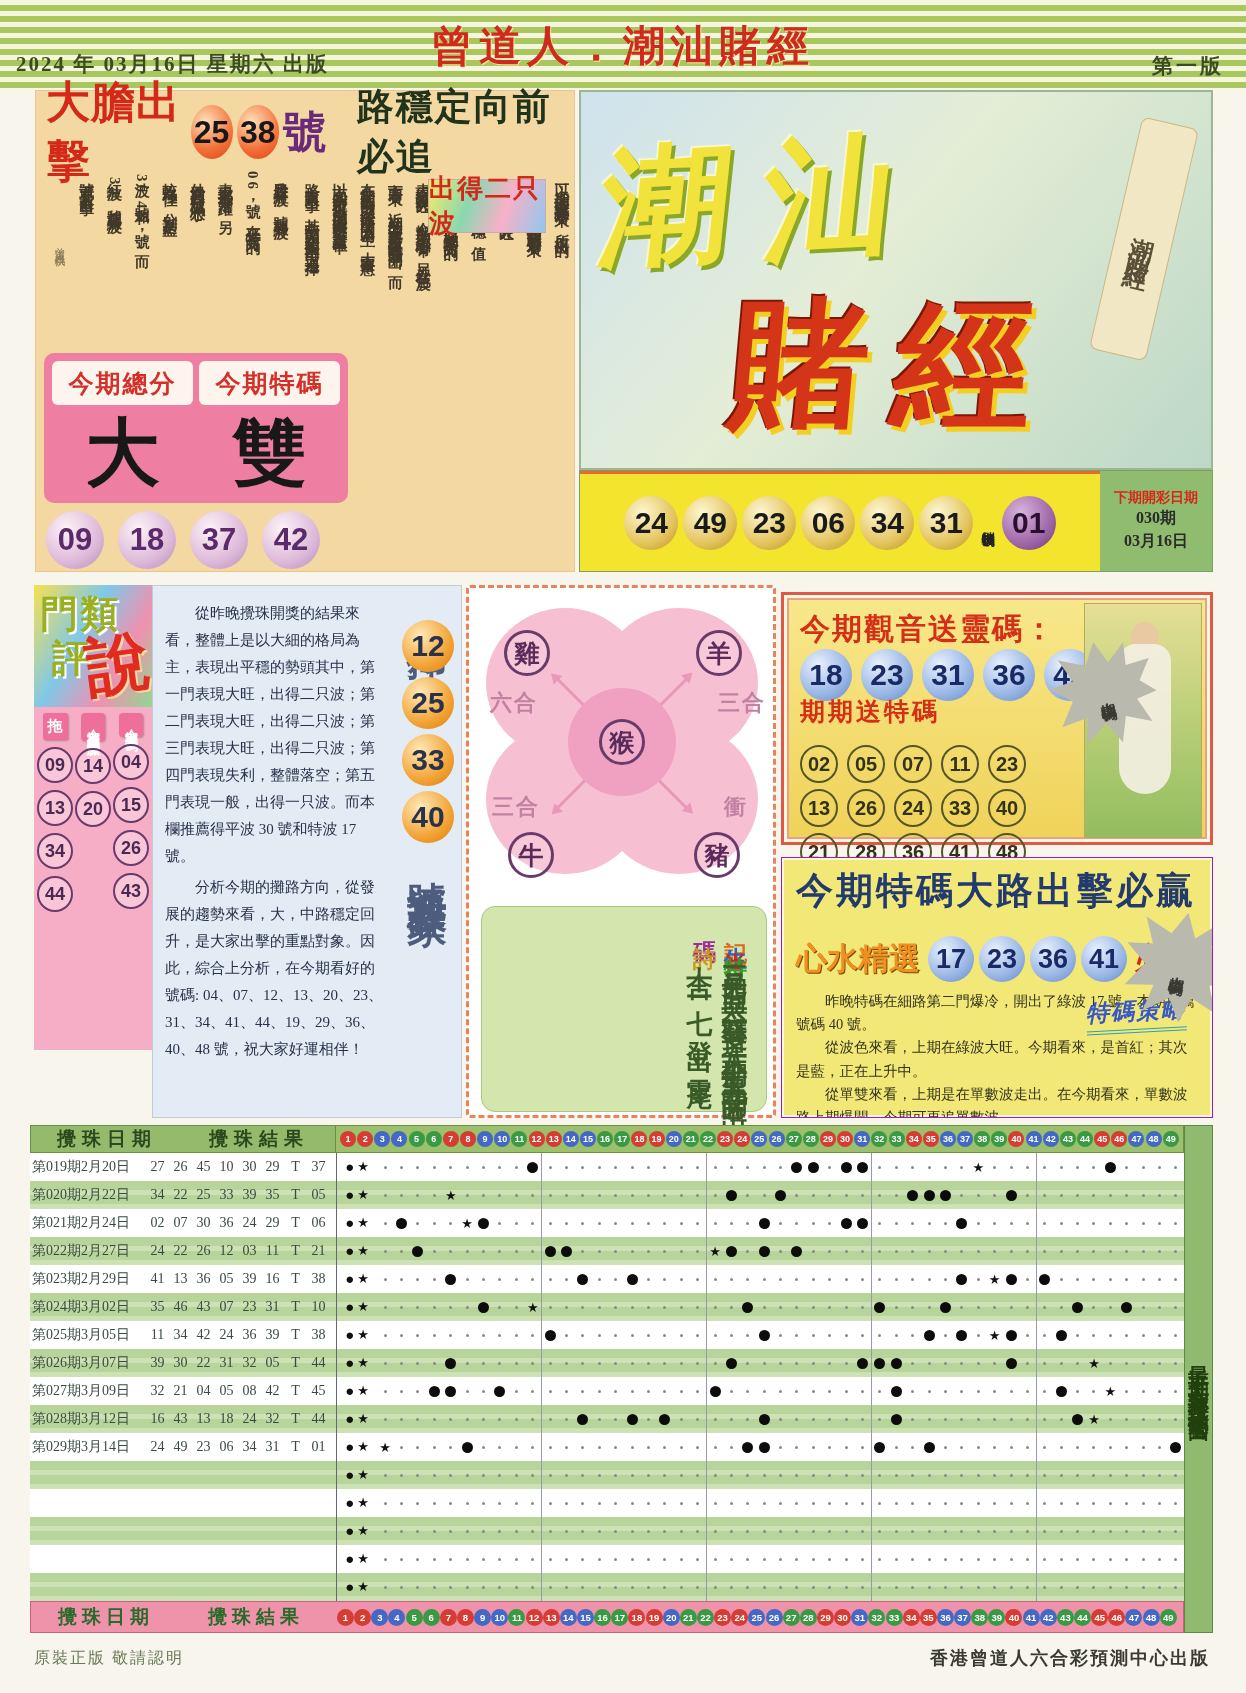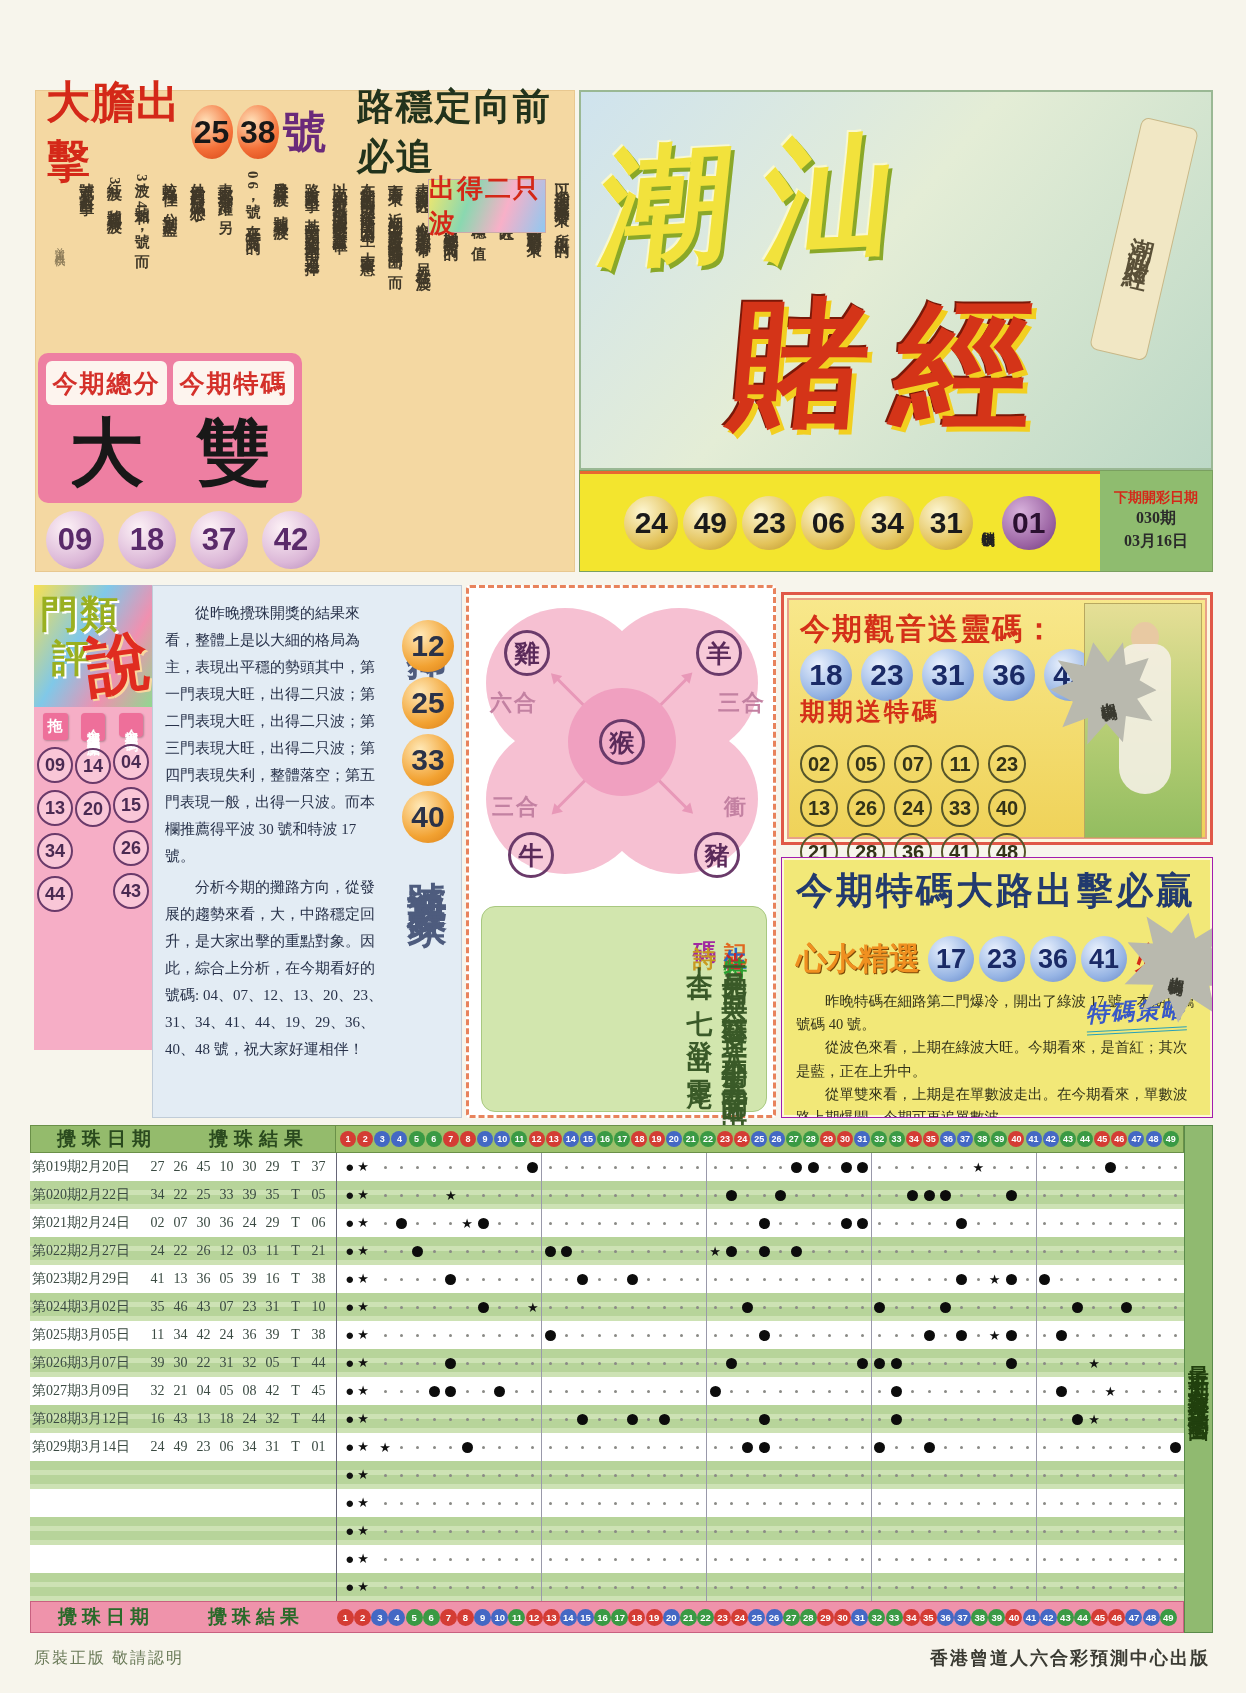--- a/index.html
+++ b/index.html
@@ -23,21 +23,21 @@
 .hl-dark{font-size:37px;font-weight:900;color:#22331c;font-family:"Liberation Sans",sans-serif;margin-left:26px;letter-spacing:2px}
 .ball{border-radius:50%;display:flex;align-items:center;justify-content:center;font-family:"Liberation Sans",sans-serif;font-weight:900}
 .ball-hot{width:54px;height:54px;background:radial-gradient(circle at 35% 30%,#ffe0b8,#f47038 60%,#d84818);color:#181818;font-size:32px}
 #lead-cols-main{left:255px;top:80px;width:280px;height:378px;writing-mode:vertical-rl;font-size:15px;color:#403828;line-height:1.25}
 #lead-cols-side{left:66px;top:80px;width:188px;height:182px;writing-mode:vertical-rl;font-size:15px;color:#403828;line-height:1.25}
 .vcol{margin-left:9px;letter-spacing:3px;font-weight:bold}
 #lead-badge{left:392px;top:88px;width:118px;height:54px;border:1px solid #caa;
  background:linear-gradient(110deg,#f8e868,#8ad8b0 35%,#f8b0c8 65%,#90c8f0);
  display:flex;align-items:center;justify-content:center;font-size:26px;font-weight:900;color:#d42818;letter-spacing:2px}
 #lead-note{left:16px;top:148px;writing-mode:vertical-rl;font-size:11px;color:#8a7a58;letter-spacing:2px}
-#summary-box{left:2px;top:262px;width:264px;height:150px;background:#ee7fa2;border-radius:10px;padding:8px;
+#summary-box{left:8px;top:262px;width:304px;height:150px;background:#ee7fa2;border-radius:10px;padding:8px;
  display:grid;grid-template-columns:1fr 1fr;grid-template-rows:44px 1fr;gap:6px}
 .sum-head{background:#fdf4ee;border-radius:6px;display:flex;align-items:center;justify-content:center;
  color:#d4302a;font-weight:900;font-size:25px;font-family:"Liberation Sans",sans-serif;letter-spacing:2px}
 .sum-val{display:flex;align-items:center;justify-content:center;font-size:74px;font-weight:900;color:#181818;line-height:1}
 #summary-balls{left:10px;top:420px;width:300px;height:60px;display:flex;gap:14px}
 .ball-soft{width:58px;height:58px;background:radial-gradient(circle at 35% 30%,#fdf2f6,#dcb8d8 62%,#b487b8);color:#5a2a6a;font-size:31px}
 
 
 #masthead{left:579px;top:90px;width:634px;height:380px;overflow:hidden;border:2px solid #9ab894;
  background:linear-gradient(130deg,#cfe3ee,#e4edd6 45%,#bcd8c6),
@@ -170,20 +170,25 @@
 
 
 #foot-left{left:34px;top:1648px;font-size:16px;color:#6a7a58;letter-spacing:2px}
 #foot-right{right:36px;top:1646px;font-size:18px;color:#3a3a32;font-weight:bold;letter-spacing:2px}
 </style>
 </head>
 <body>
 
 <div id="page">
 
+  <div class="abs" id="header">
+    <div class="abs" id="date-line">2024 年 03月16日 星期六 出版</div>
+    <div class="abs" id="paper-title">曾道人．潮汕賭經</div>
+    <div class="abs" id="edition">第一版</div>
+  </div>
 
   <div class="abs" id="lead">
     <div class="abs" id="lead-headline">
       <span class="hl-red">大膽出擊</span>
       <span class="ball ball-hot">25</span>
       <span class="ball ball-hot">38</span>
       <span class="hl-purple">號</span>
       <span class="hl-dark">路穩定向前必追</span>
     </div>
     <div class="abs" id="lead-cols-main">

